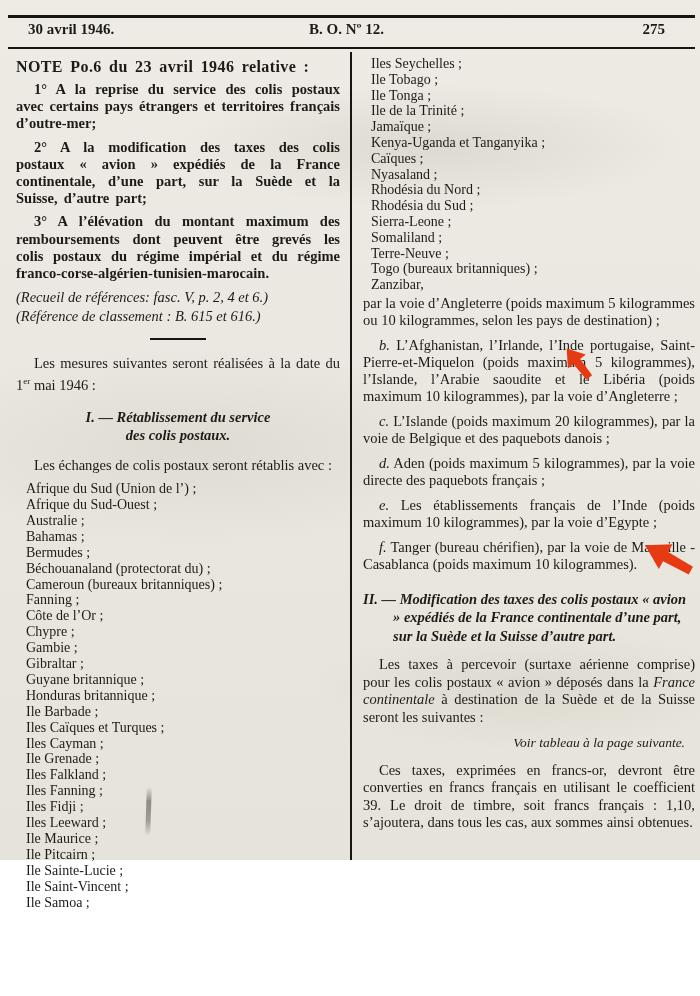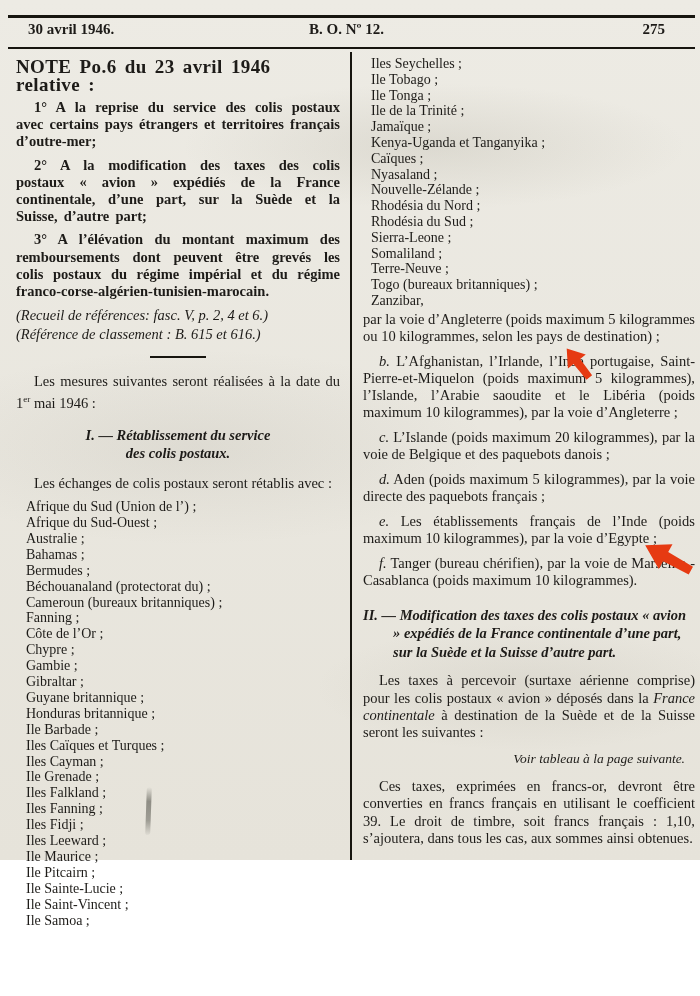--- a/index.html
+++ b/index.html
@@ -23,21 +23,21 @@
   .masthead .m-left   { flex:1; text-align:left;  padding-left:20px; }
   .masthead .m-center { flex:1; text-align:center; }
   .masthead .m-right  { flex:1; text-align:right; padding-right:30px; }
 
   .columns { position:absolute; top:52px; left:0; right:0; bottom:0; display:flex; }
   .col { box-sizing:border-box; }
   .col-left  { width:352px; padding:6px 10px 0 16px; border-right:2px solid #17150f; }
   .col-right { flex:1; padding:4px 5px 0 11px; }
 
   p { margin:0; }
-  .note-head  { font-weight:bold; font-size:19px; line-height:18px; letter-spacing:0.4px;
+  .note-head  { font-weight:bold; font-size:16px; line-height:18px; letter-spacing:0.4px;
                 word-spacing:3px; margin-bottom:5px; }
   .note-item  { font-weight:bold; font-size:14.5px; line-height:17.2px; text-align:justify;
                 text-indent:18px; word-spacing:2.5px; margin-bottom:6px; }
   .reference  { font-style:italic; font-size:14.5px; line-height:19px; }
 
   .short-divider { width:56px; height:2px; background:#17150f; margin:12px auto 14px; }
 
   .measures   { font-size:14.5px; line-height:18px; text-indent:18px; text-align:justify;
                 margin-bottom:14px; }
   sup { font-size:9px; }
@@ -197,21 +197,20 @@
           <li>Ile de la Trinité ;</li>
 
           <li>Jamaïque ;</li>
 
           <li>Kenya-Uganda et Tanganyika ;</li>
 
           <li>Caïques ;</li>
 
           <li>Nyasaland ;</li>
 
-          <li>Nouvelle-Zélande ;</li>
 
           <li>Rhodésia du Nord ;</li>
 
           <li>Rhodésia du Sud ;</li>
 
           <li>Sierra-Leone ;</li>
 
           <li>Somaliland ;</li>
 
           <li>Terre-Neuve ;</li>

